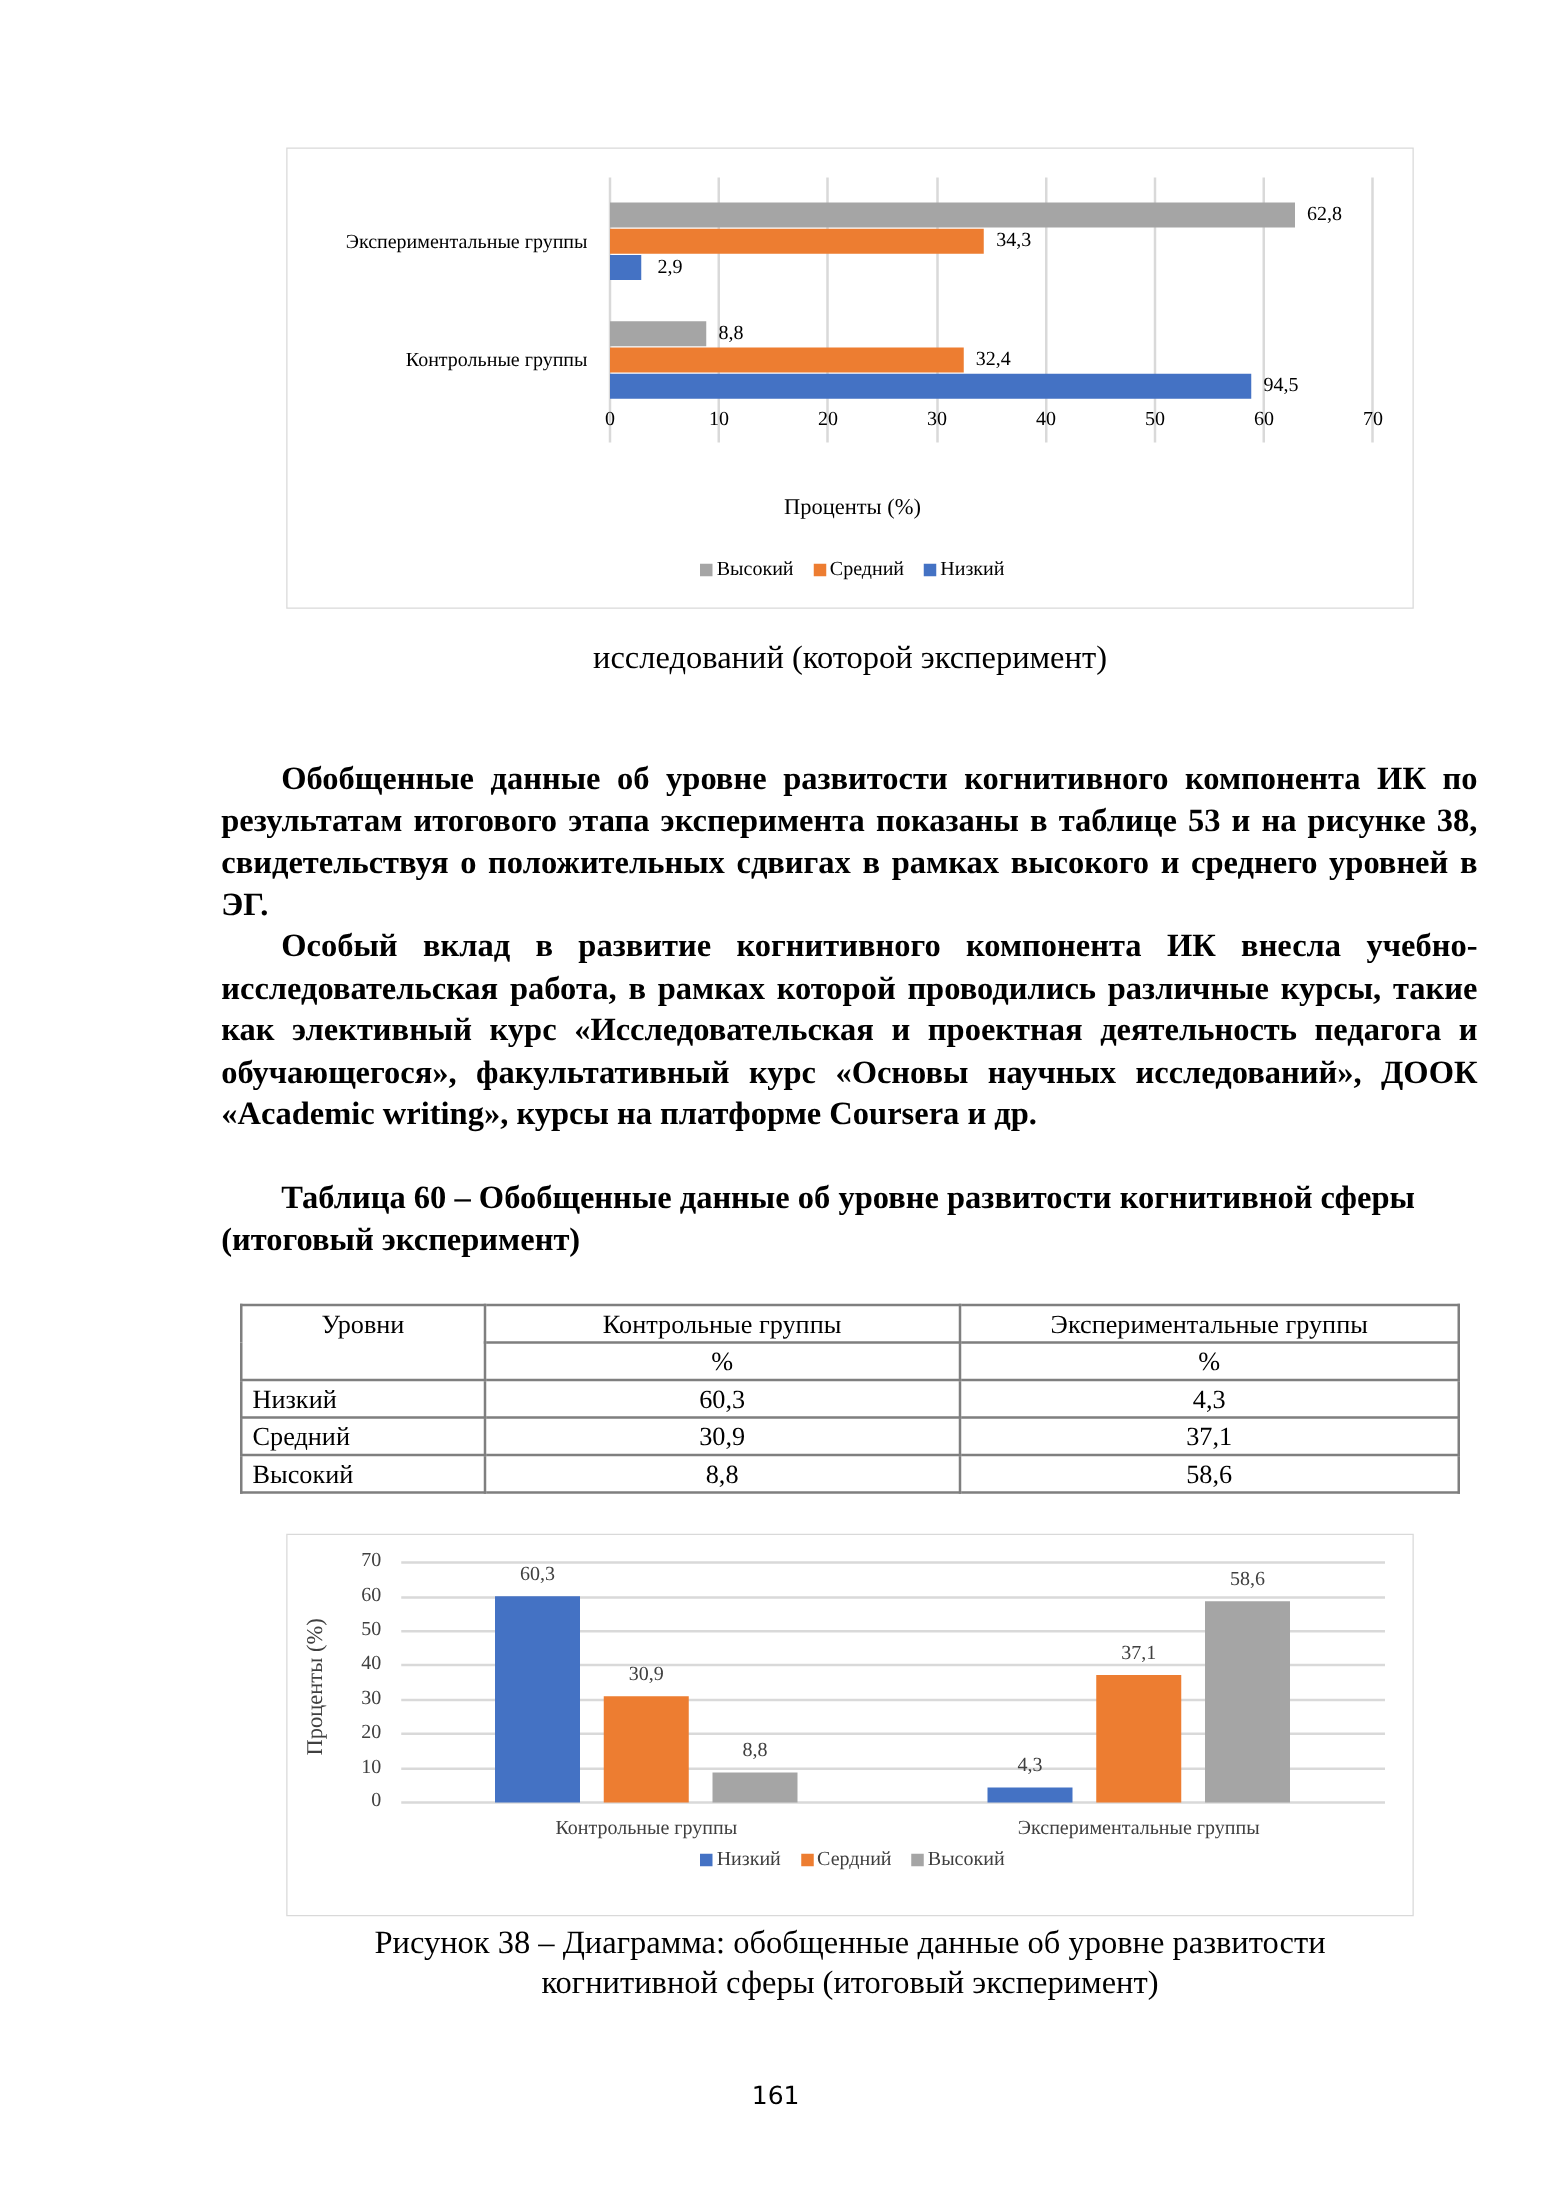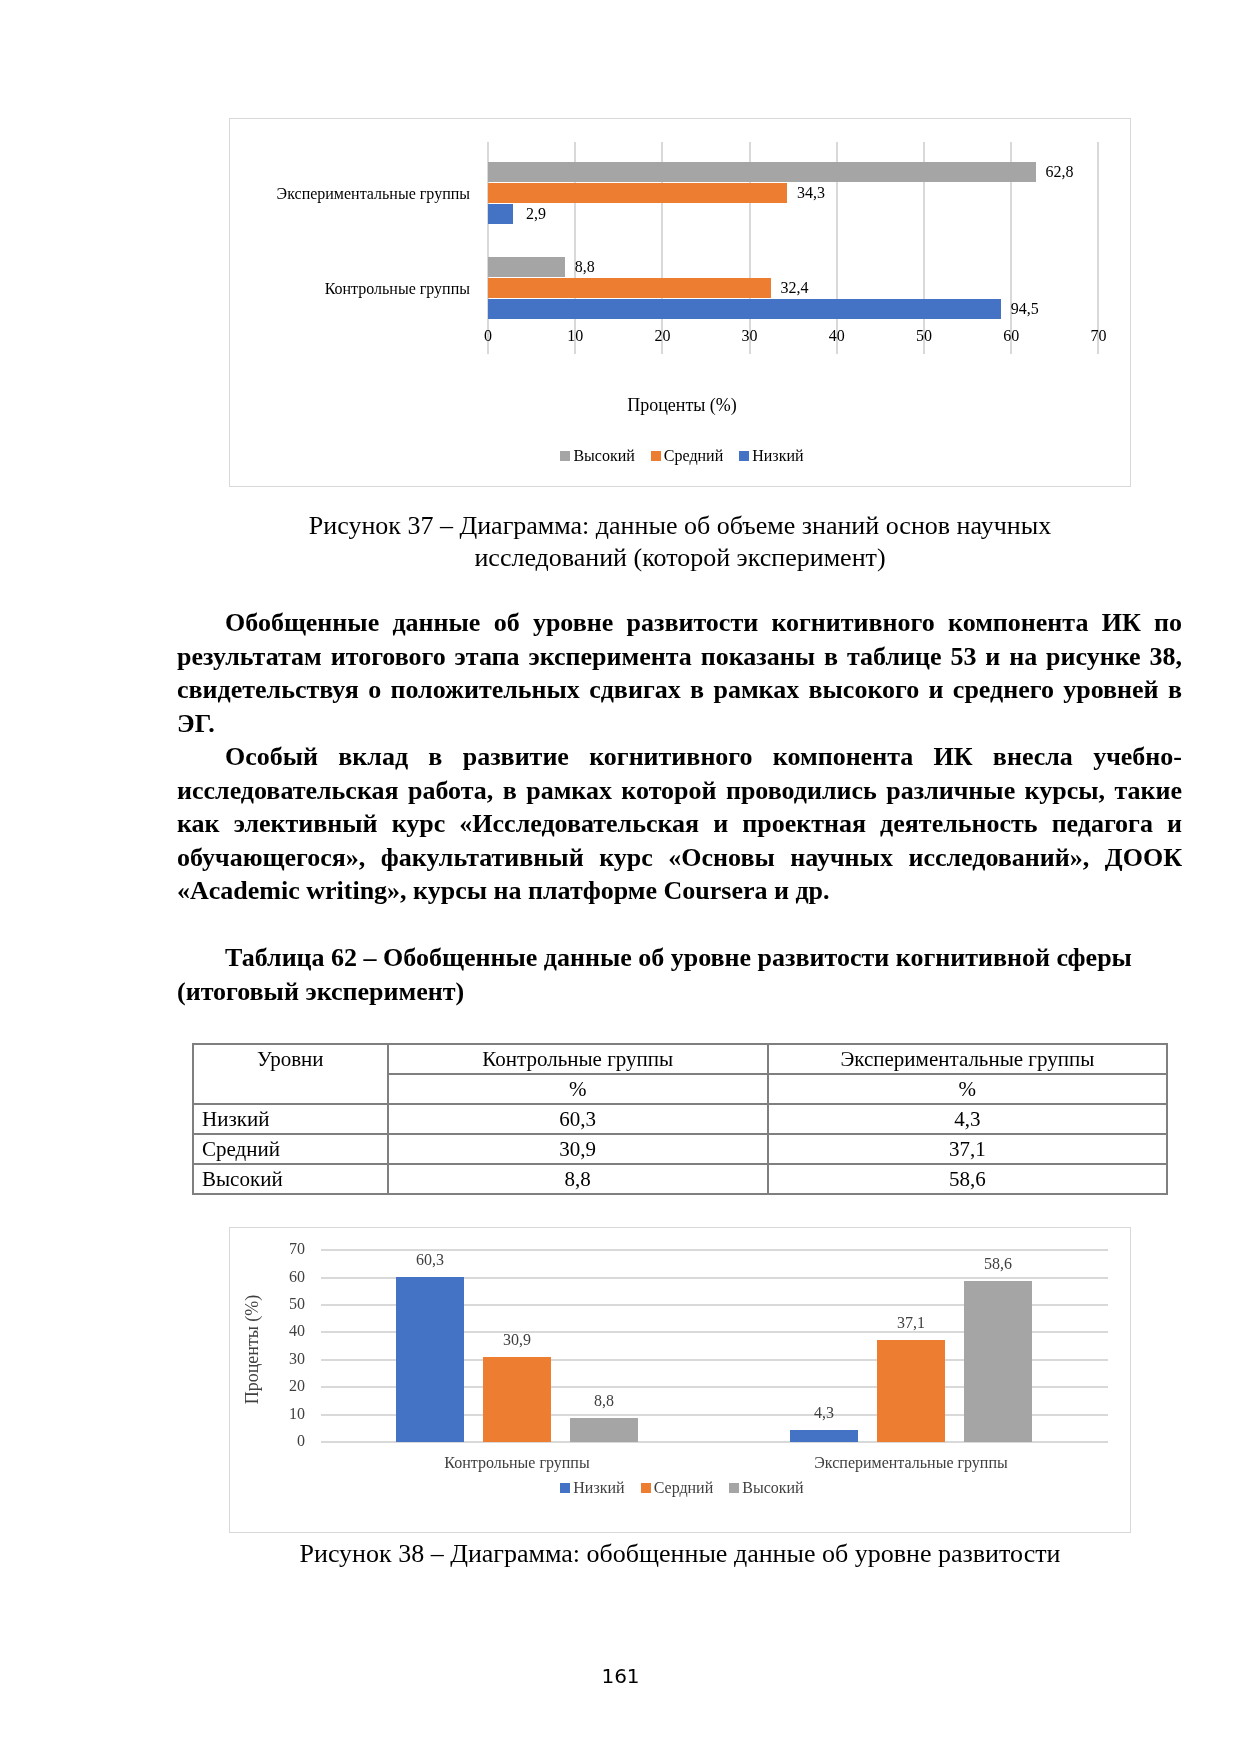--- a/index.html
+++ b/index.html
@@ -89,28 +89,27 @@
         <div class="legend-label">Средний</div>
       </div>
       <div class="legend-item">
         <div class="swatch" style="background: rgb(68, 114, 196);"></div>
         <div class="legend-label">Низкий</div>
       </div>
     </div>
 </div>
 
 <div class="caption" style="top:510px;">
-  <div>Рисунок 37 – Диаграмма: данные об объеме знаний основ научных</div>
   <div>исследований (которой эксперимент)</div>
 </div>
 
 <p class="para" style="top:606px;">Обобщенные данные об уровне развитости когнитивного компонента ИК по результатам итогового этапа эксперимента показаны в таблице 53 и на рисунке 38, свидетельствуя о положительных сдвигах в рамках высокого и среднего уровней в ЭГ.</p>
 <p class="para" style="top:740px;">Особый вклад в развитие когнитивного компонента ИК внесла учебно-исследовательская работа, в рамках которой проводились различные курсы, такие как элективный курс «Исследовательская и проектная деятельность педагога и обучающегося», факультативный курс «Основы научных исследований», ДООК «Academic writing», курсы на платформе Coursera и др.</p>
 
-<p class="para" style="top:941px; text-align:left;">Таблица 62 – Обобщенные данные об уровне развитости когнитивной сферы (итоговый эксперимент)</p>
+<p class="para" style="top:941px; text-align:left;">Таблица 60 – Обобщенные данные об уровне развитости когнитивной сферы (итоговый эксперимент)</p>
 
 <table class="data-table">
   <colgroup>
     <col style="width:195px">
     <col style="width:381px">
     <col style="width:400px">
   </colgroup>
   <tbody>
       <tr>
     <th rowspan="2">Уровни</th>
@@ -192,15 +191,16 @@
       </div>
       <div class="legend-item">
         <div class="swatch" style="background: rgb(165, 165, 165);"></div>
         <div class="legend-label">Высокий</div>
       </div>
     </div>
 </div>
 
 <div class="caption" style="top:1538px;">
   <div>Рисунок 38 – Диаграмма: обобщенные данные об уровне развитости</div>
+  <div>когнитивной сферы (итоговый эксперимент)</div>
 </div>
 
 <div class="page-number">161</div>
 
 </body></html>

